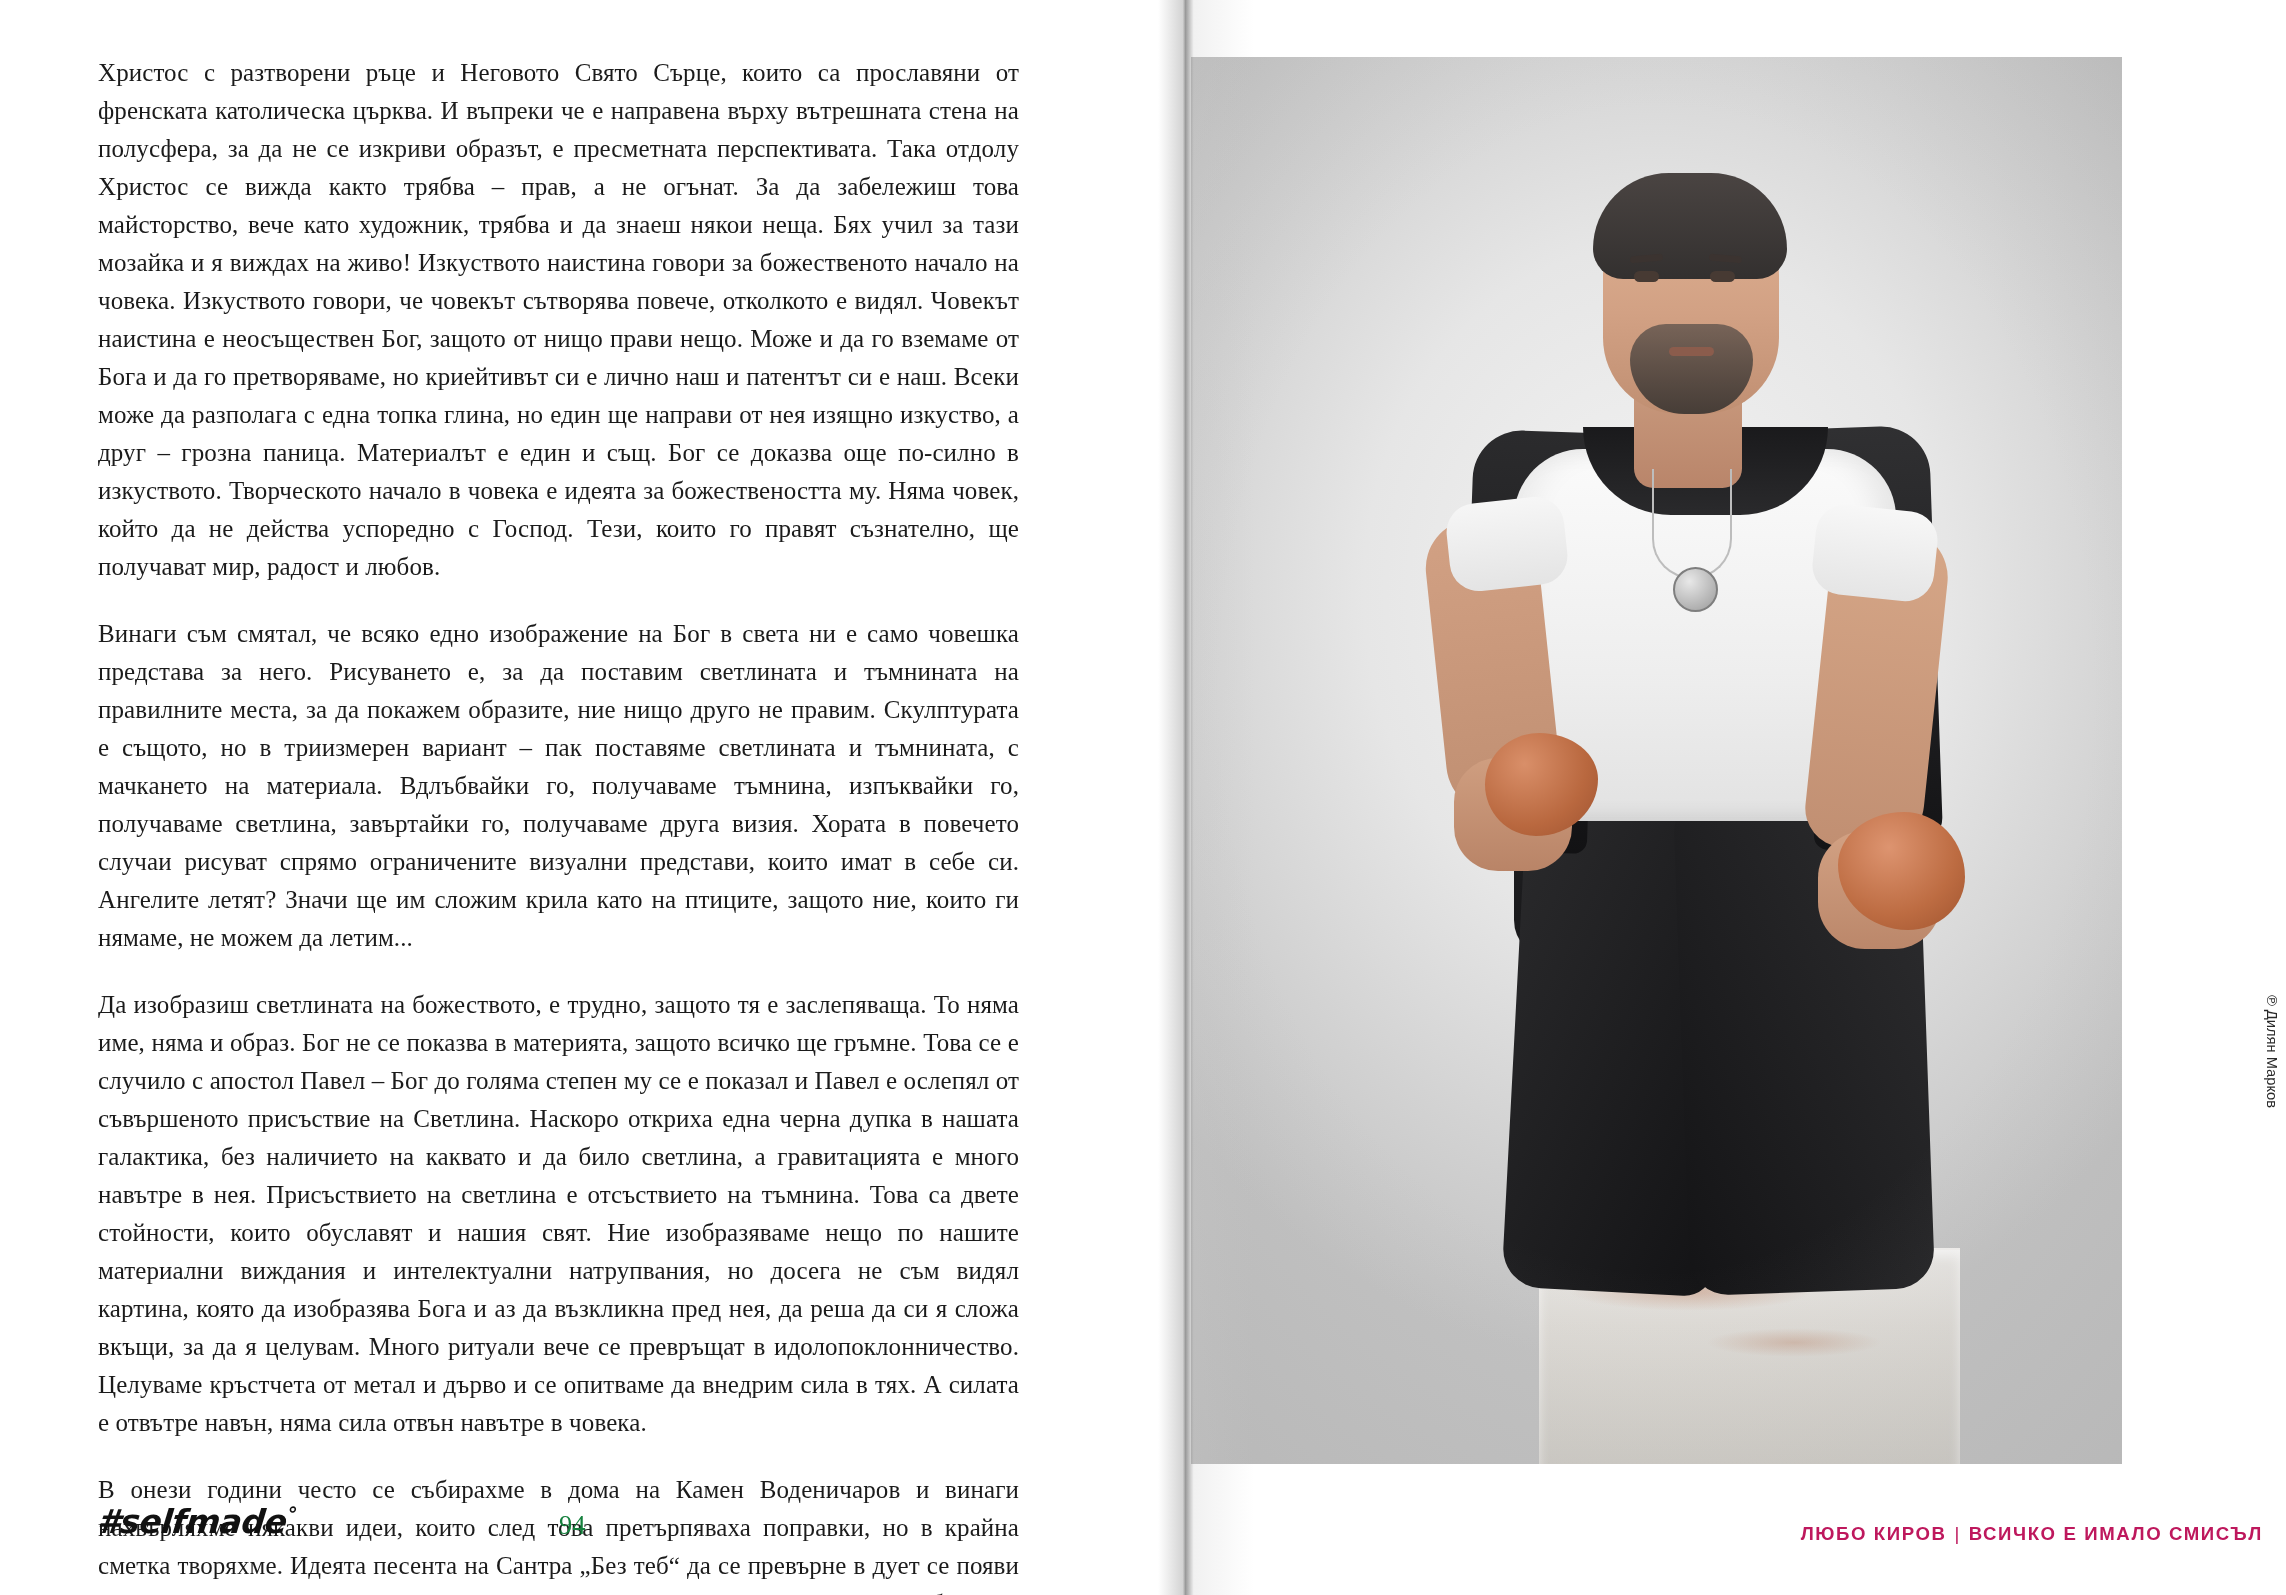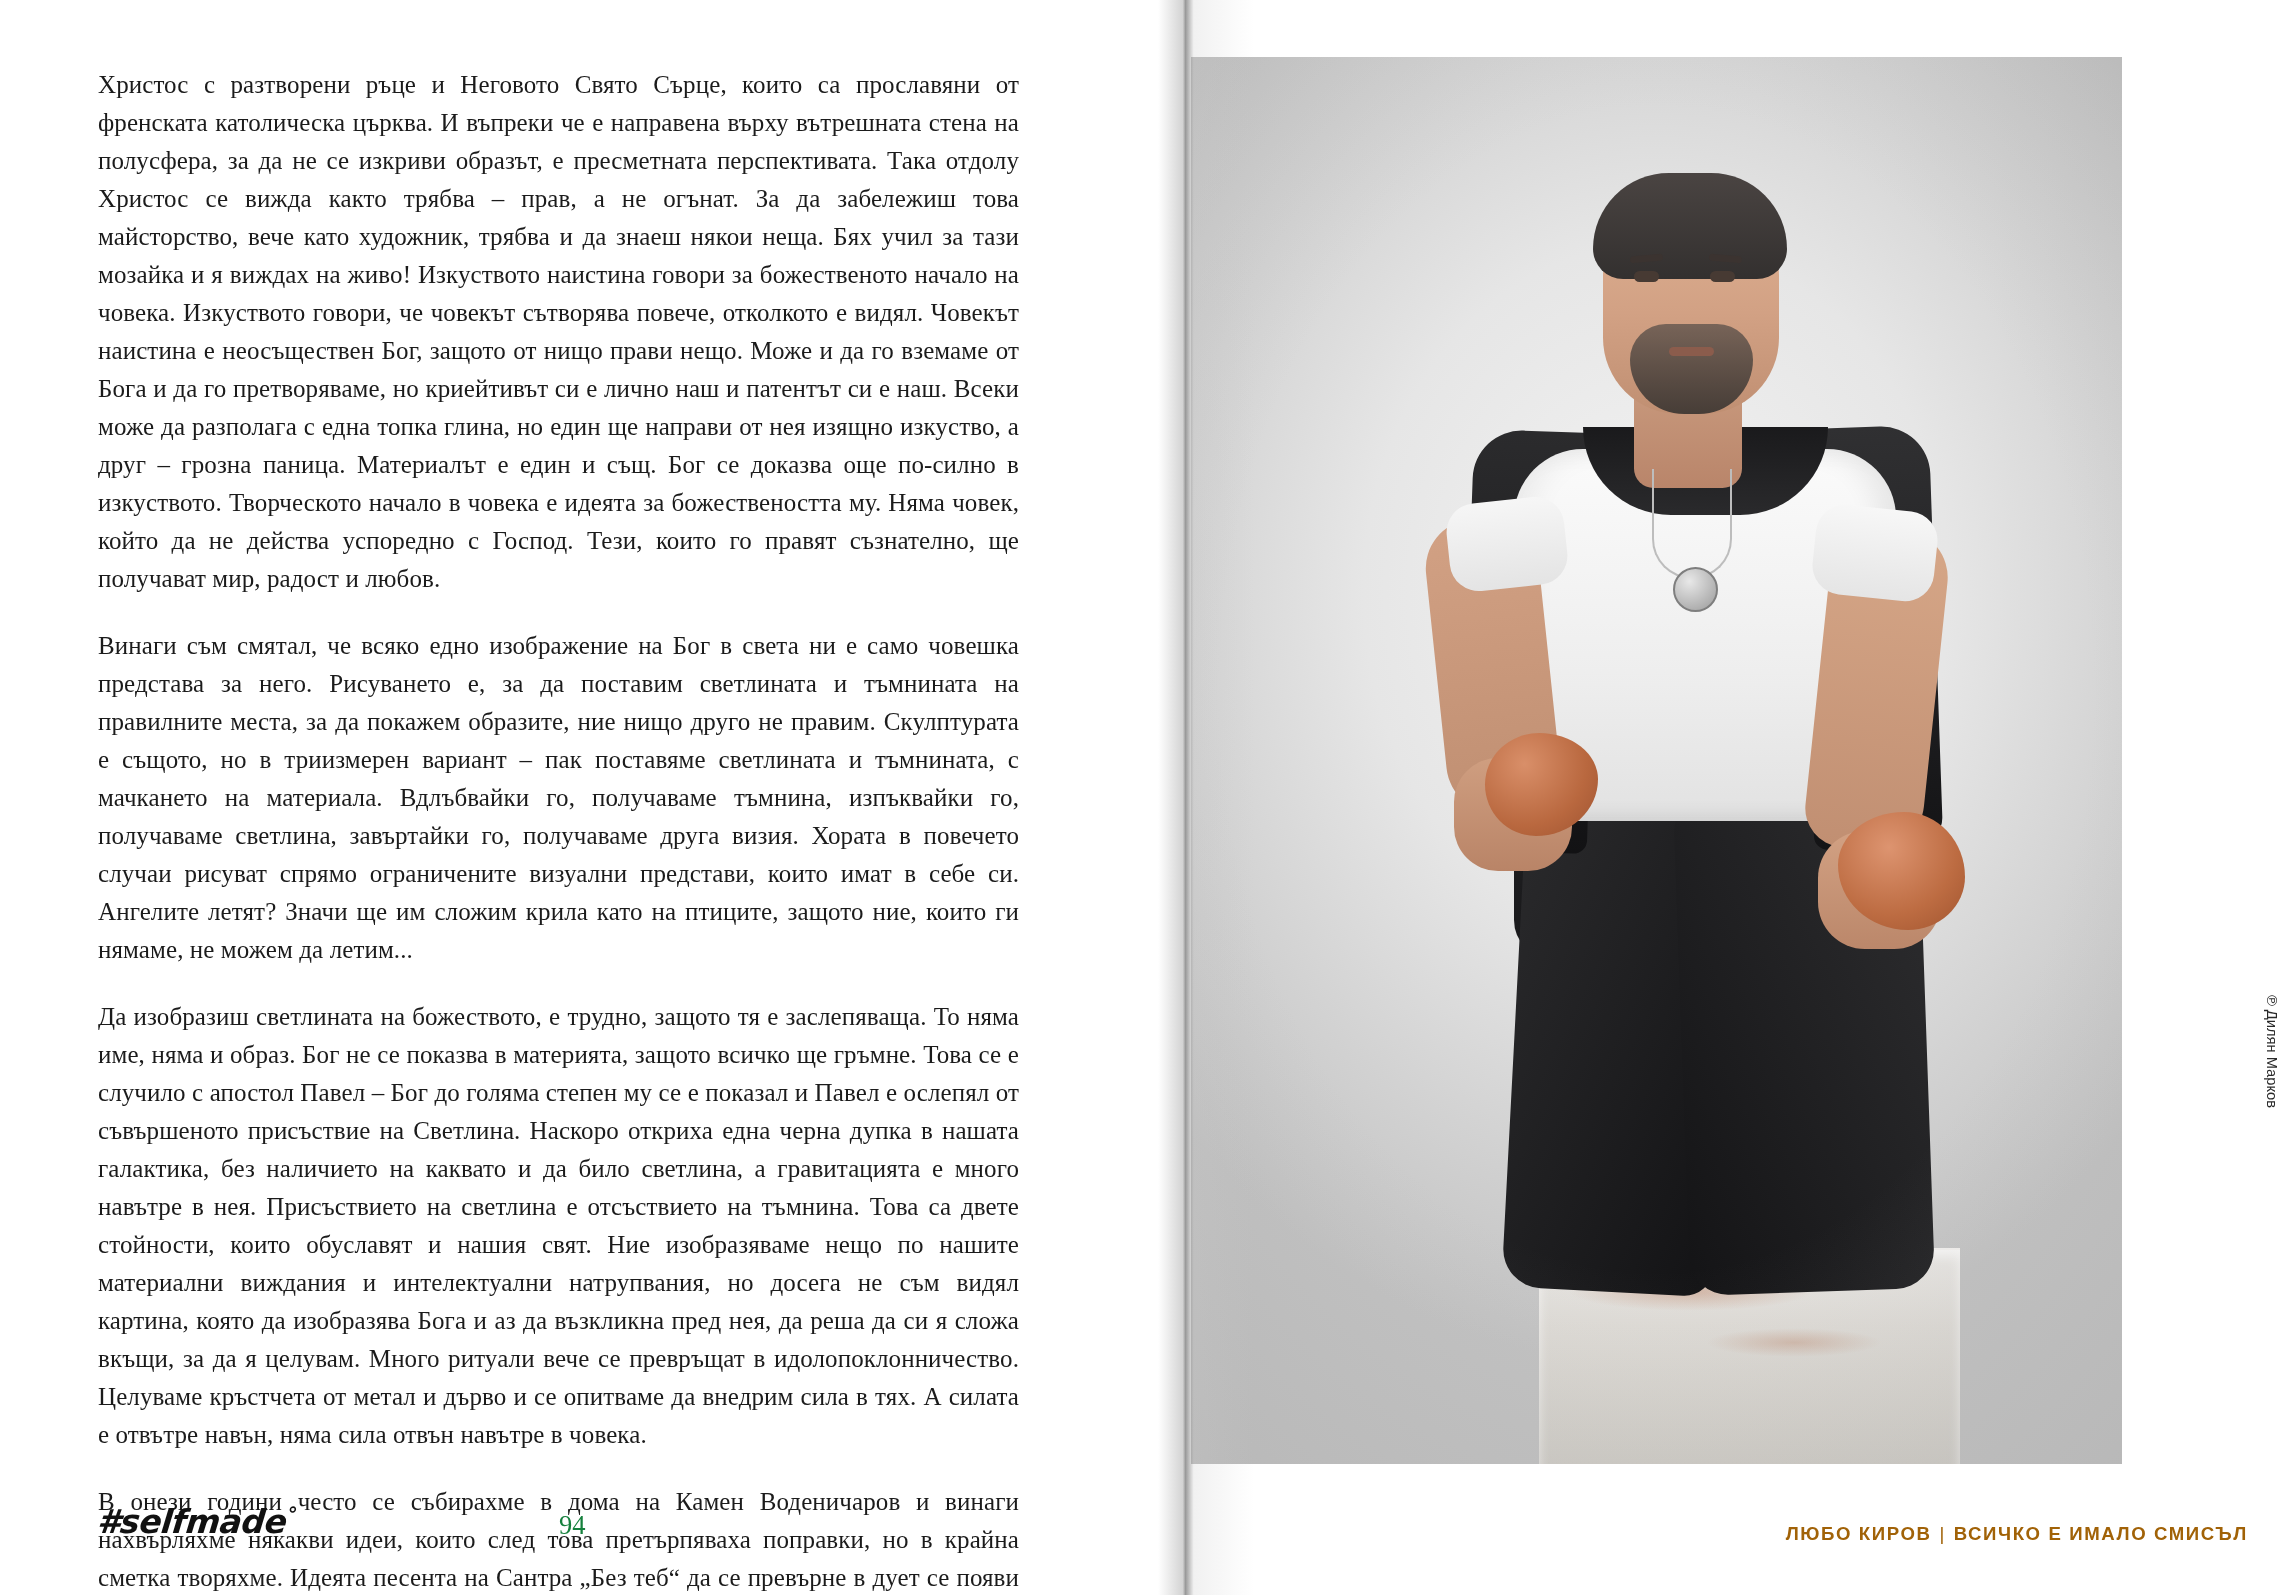--- a/index.html
+++ b/index.html
@@ -53,21 +53,21 @@
     position: absolute;
     left: 98px;
     top: 54px;
     width: 921px;
   }
   .para {
     font-size: 25px;
     line-height: 38px;
     color: #1b1b1b;
     text-align: justify;
-    margin: 12px 0 29px 0;
+    margin: 0 0 29px 0;
     letter-spacing: 0.1px;
     font-family: "Liberation Serif", serif;
   }
   .para:last-child { margin-bottom: 0; }
 
   .footer-left {
     position: absolute;
     left: 98px;
     bottom: 49px;
     width: 941px;
@@ -356,26 +356,26 @@
     font-family: "Liberation Sans", sans-serif;
     font-size: 14.7px;
     color: #2a2a2a;
     white-space: nowrap;
     transform: rotate(90deg);
     transform-origin: right top;
   }
 
   .footer-right {
     position: absolute;
-    right: 38px;
+    right: 23px;
     bottom: 51px;
     font-family: "Liberation Sans", sans-serif;
     font-size: 18.6px;
     letter-spacing: 1.6px;
-    color: #a16207;
+    color: #be185d;
     font-weight: bold;
   }
   .footer-right .sep {
     font-weight: normal;
     padding: 0 7.8px;
   }
 </style>
 </head>
 <body>
 

